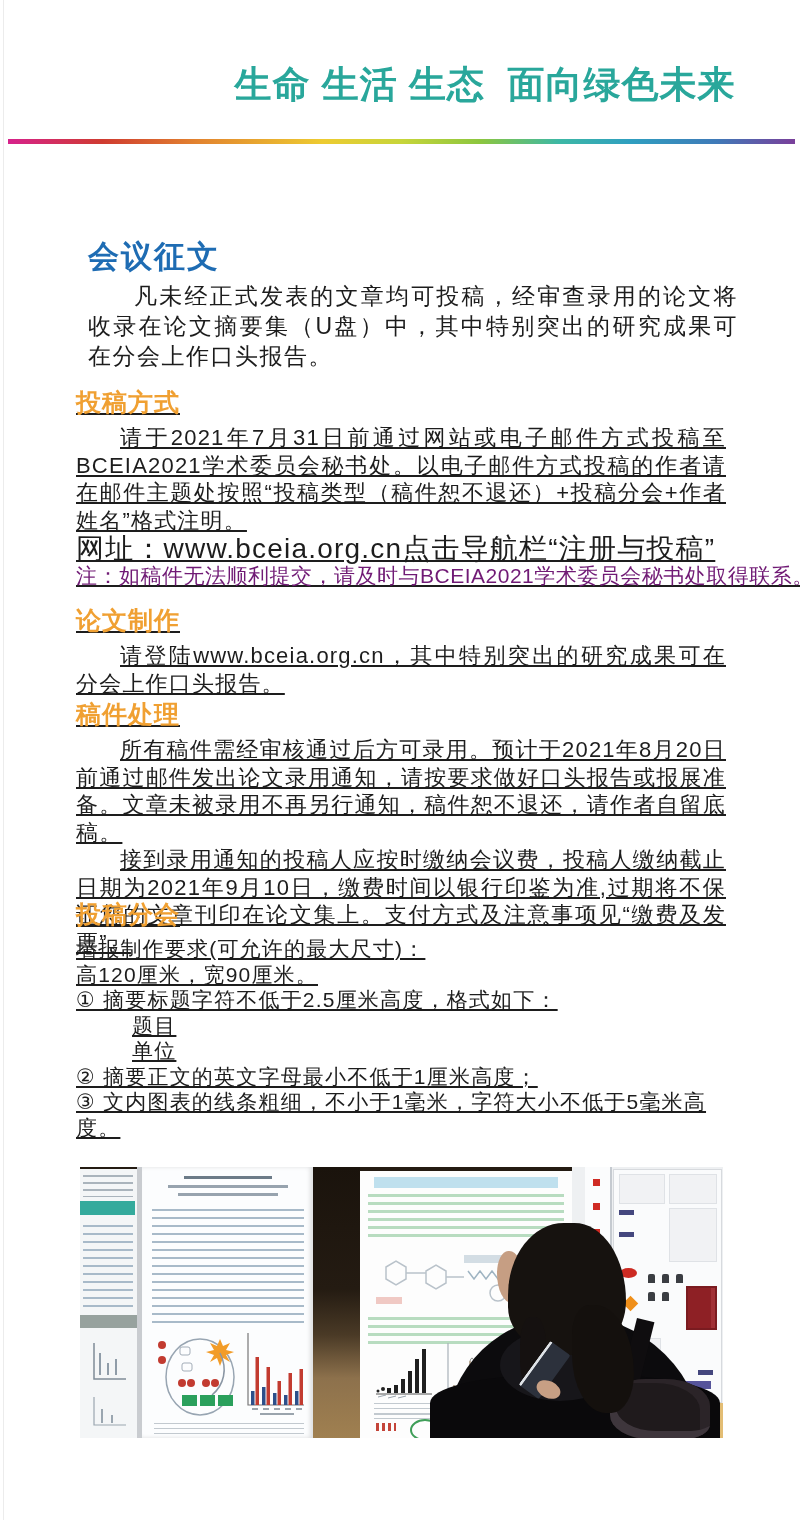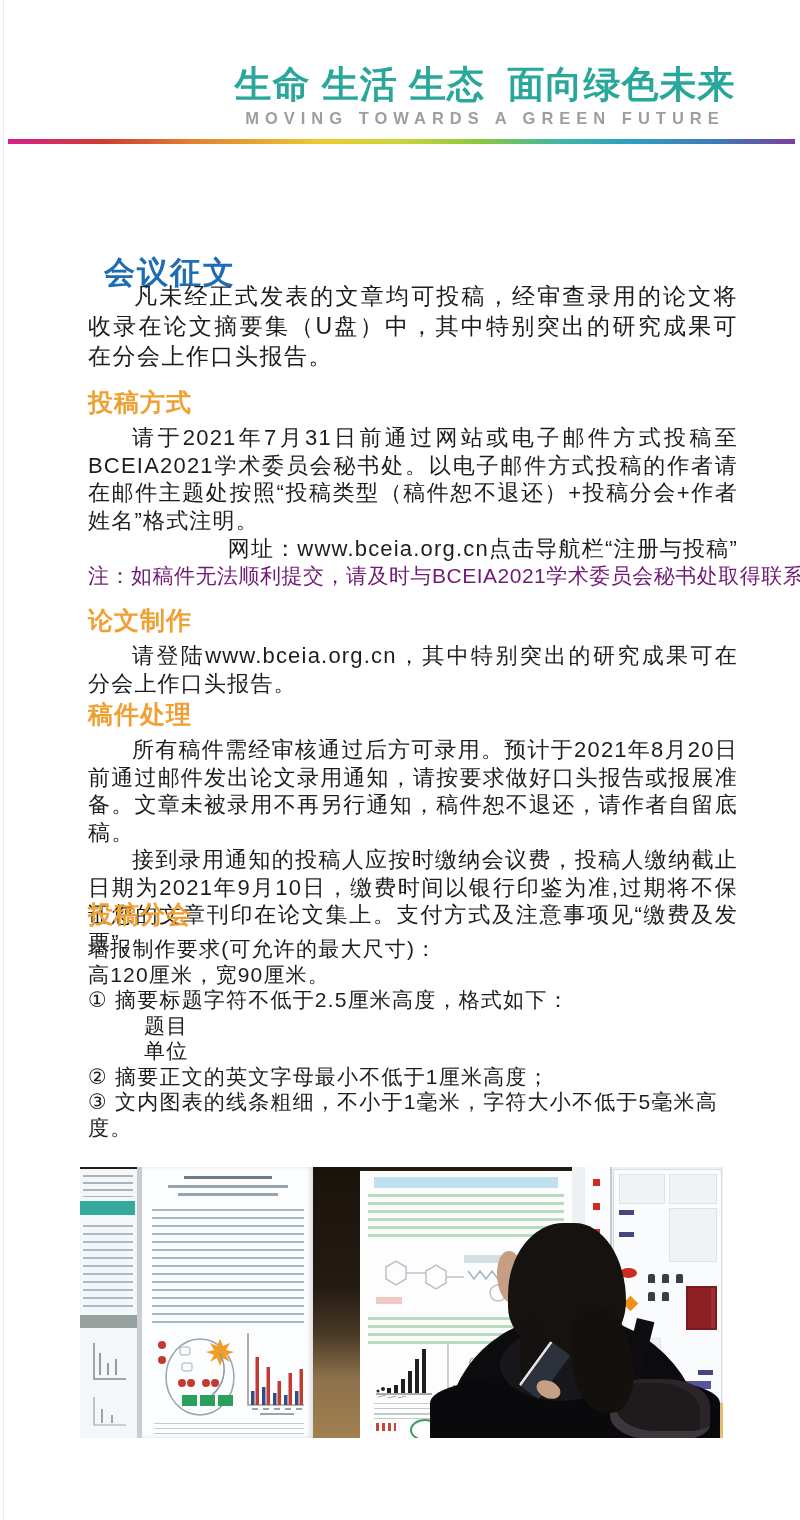--- a/index.html
+++ b/index.html
@@ -8,29 +8,29 @@
   .page-edge{position:absolute;left:3px;top:0;width:1px;height:100%;background:#ececec;}
 
   
   .brand{position:absolute;left:170px;top:64px;width:630px;text-align:center;}
   .slogan-cn{font-size:37px;font-weight:bold;color:#29a79b;letter-spacing:1px;white-space:pre;line-height:42px;}
   .slogan-en{margin-top:3px;font-size:16.5px;font-weight:bold;color:#9c9ea0;letter-spacing:6px;white-space:nowrap;}
   .rainbow{position:absolute;left:8px;top:139px;width:787px;height:4.5px;
     background:linear-gradient(90deg,#d6228c 0%,#cf3b30 12%,#e2832f 24%,#edcb31 40%,#c7d53a 50%,#8cc63f 60%,#3db8a5 70%,#2f9fc0 79%,#3f7ab8 90%,#7a3f9a 100%);}
 
   
-  .doc-title{position:absolute;left:88px;top:236px;margin:16px;font-size:31px;font-weight:bold;
+  .doc-title{position:absolute;left:88px;top:236px;margin:0;font-size:31px;font-weight:bold;
     color:#1e6cb3;letter-spacing:2px;}
   .intro{position:absolute;left:88px;top:281px;width:650px;margin:0;font-size:23px;line-height:30px;
     letter-spacing:1.5px;text-align:justify;text-indent:2em;color:#1c1c1c;}
-  .sec{position:absolute;left:88px;width:650px;}
+  .sec{position:absolute;left:76px;width:650px;text-decoration:underline;}
   .sec h2{margin:0 0 5px 0;font-size:25px;font-weight:bold;color:#f0a032;letter-spacing:1px;}
   .sec p{margin:0;font-size:22px;line-height:27.5px;letter-spacing:1.2px;text-align:justify;
     text-indent:2em;color:#1d1d1d;}
-  .sec .plain{font-size:22px;line-height:29px;letter-spacing:1.2px;text-indent:0;text-align:right;}
+  .sec .plain{font-size:28px;line-height:29px;letter-spacing:1.2px;text-indent:0;text-align:left;}
   .sec .note{font-size:21px;line-height:26px;letter-spacing:0.5px;white-space:nowrap;color:#701a75;}
   .sec1{top:386px;} .sec2{top:604px;} .sec3{top:698px;} .sec4{top:898px;}
   .fmt-line{font-size:21px;line-height:25.5px;letter-spacing:1.2px;color:#1d1d1d;}
   .fmt-indent{padding-left:56px;}
 
   
   .photo{position:absolute;left:80px;top:1167px;width:643px;height:271px;background:#241b12;overflow:hidden;}
   .photo *{position:absolute;}
   .lines-blue{background:repeating-linear-gradient(180deg,#a8bac9 0 2.5px,transparent 2.5px 8px);}
   .lines-gray{background:repeating-linear-gradient(180deg,#aab4bc 0 2px,transparent 2px 7px);}
@@ -100,21 +100,20 @@
   .w-hand{left:456px;top:214px;width:25px;height:17px;background:#c79f84;border-radius:50%;transform:rotate(25deg);}
 </style>
 </head>
 <body>
 
 <div class="page">
   <div class="page-edge"></div>
 
   <div class="brand">
     <div class="slogan-cn">生命 生活 生态  面向绿色未来</div>
-    <div class="slogan-en">MOVING TOWARDS A GREEN FUTURE</div>
   </div>
   <div class="rainbow"></div>
 
   <h1 class="doc-title">会议征文</h1>
   <p class="intro">凡未经正式发表的文章均可投稿，经审查录用的论文将收录在论文摘要集（U盘）中，其中特别突出的研究成果可在分会上作口头报告。</p>
 
   <div class="sec sec1">
     <h2>投稿方式</h2>
     <p>请于2021年7月31日前通过网站或电子邮件方式投稿至BCEIA2021学术委员会秘书处。以电子邮件方式投稿的作者请在邮件主题处按照“投稿类型（稿件恕不退还）+投稿分会+作者姓名”格式注明。</p>
     <div class="plain">网址：www.bceia.org.cn点击导航栏“注册与投稿”</div>

